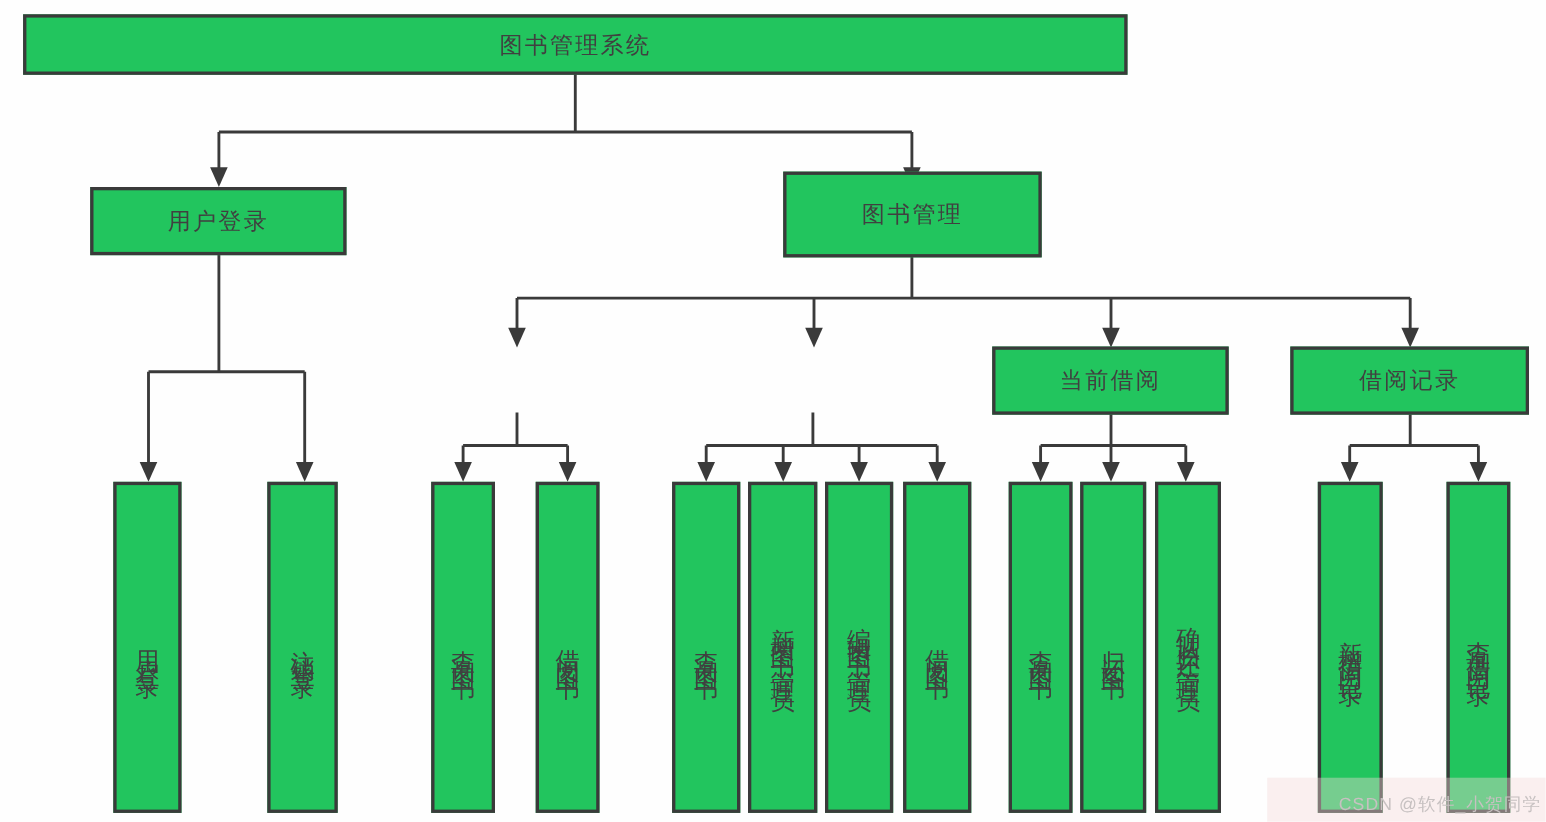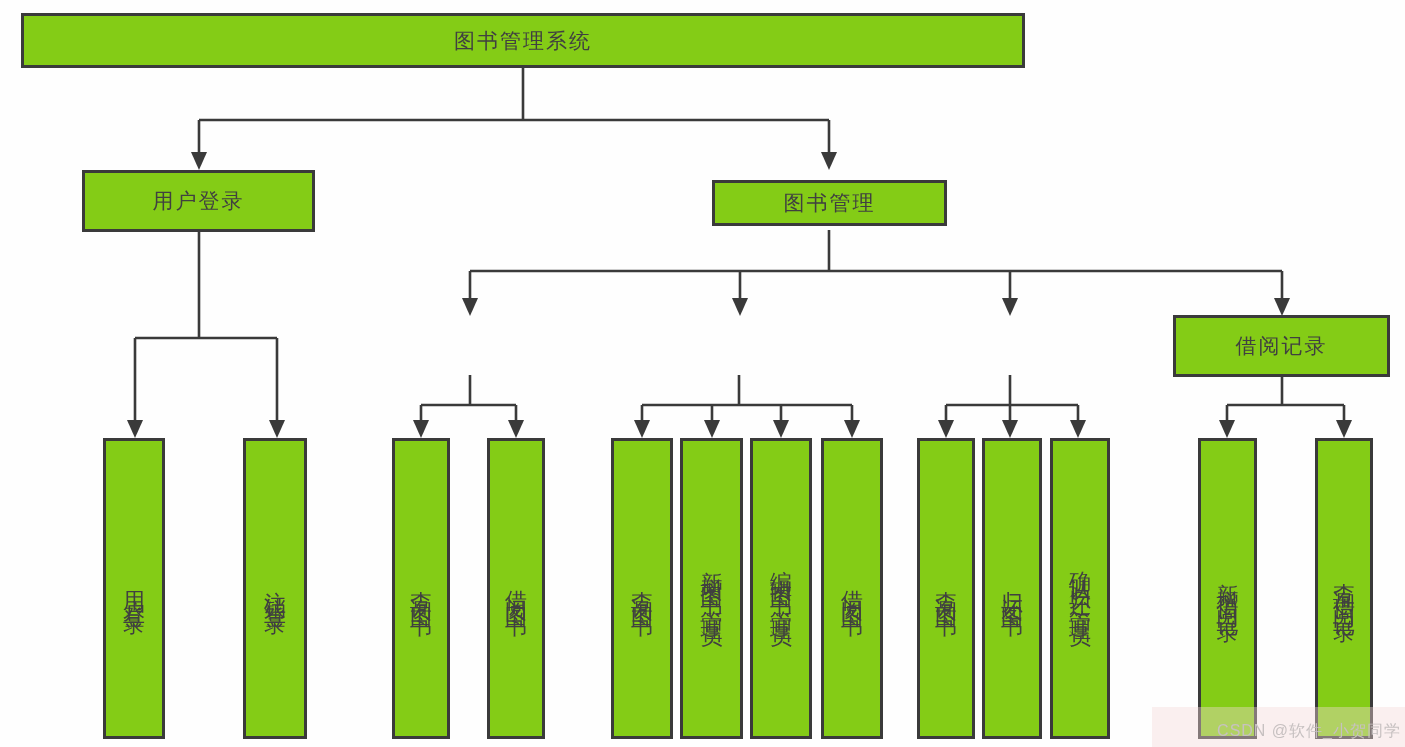--- a/index.html
+++ b/index.html
@@ -9,21 +9,21 @@
   body{
     width:1405px;height:747px;position:relative;overflow:hidden;
     background:var(--bg);
     font-family:"Liberation Sans","DejaVu Sans",sans-serif;
   }
   #stage{position:absolute;inset:0;width:1405px;height:747px;}
   svg.connectors{position:absolute;left:0;top:0;z-index:1;}
   svg.connectors path{stroke:var(--line);stroke-width:2.6;fill:none;}
   svg.connectors polygon{fill:var(--line);stroke:none;}
   .node{
-    position:absolute;box-sizing:border-box;background:#84cc16;
+    position:absolute;box-sizing:border-box;background:#22c55e;
     border:3px solid var(--line);color:var(--text);z-index:2;
     display:flex;align-items:center;justify-content:center;
   }
   .hbox{font-size:21px;letter-spacing:2px;}
   .vbox{padding:6px 0;}
   .vtext{
     writing-mode:vertical-rl;text-orientation:mixed;
     font-size:22px;letter-spacing:8px;line-height:1;
     white-space:nowrap;
   }
@@ -78,24 +78,27 @@
     <polygon points="1336,420 1352,420 1344,438"></polygon>
   </svg>
 
   <div class="node hbox" style="left:21px;top:13px;width:1004px;height:55px">
     <span>图书管理系统</span>
   </div>
 
   <div class="node hbox" style="left:82px;top:170px;width:233px;height:62px">
     <span>用户登录</span>
   </div>
-  <div class="node hbox" style="left:712px;top:180px;width:235px;height:46px">
+  <div class="node hbox" style="left:712px;top:156px;width:235px;height:78px">
     <span>图书管理</span>
   </div>
 
+  <div class="node hbox" style="left:902px;top:315px;width:215px;height:62px">
+    <span>当前借阅</span>
+  </div>
   <div class="node hbox" style="left:1173px;top:315px;width:217px;height:62px">
     <span>借阅记录</span>
   </div>
 
   <div class="node vbox" style="left:103px;top:438px;width:62px;height:301px">
     <span class="vtext">用户登录</span>
   </div>
   <div class="node vbox" style="left:243px;top:438px;width:64px;height:301px">
     <span class="vtext">注销登录</span>
   </div>

